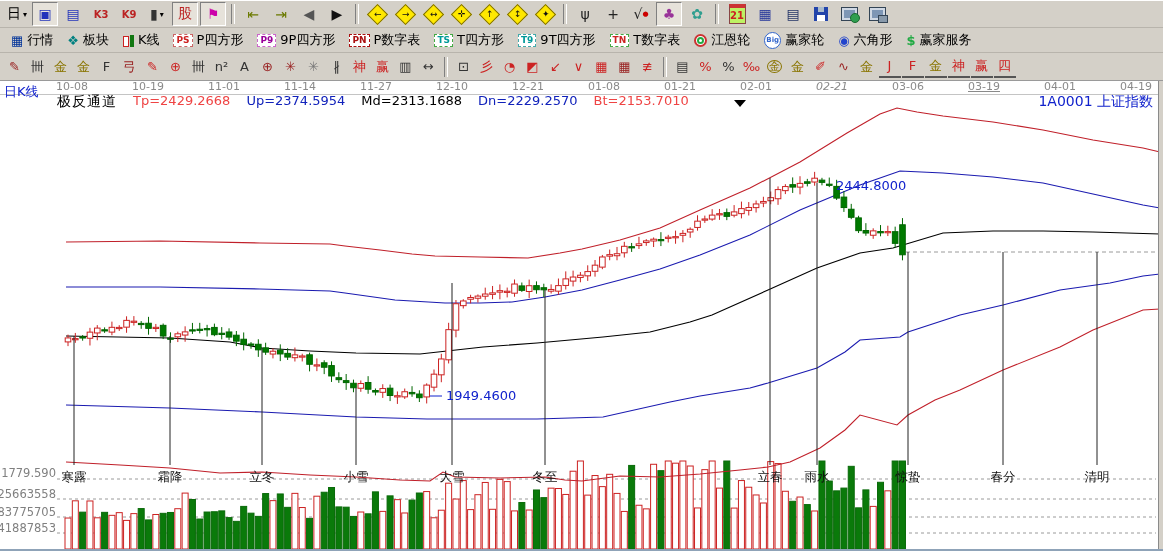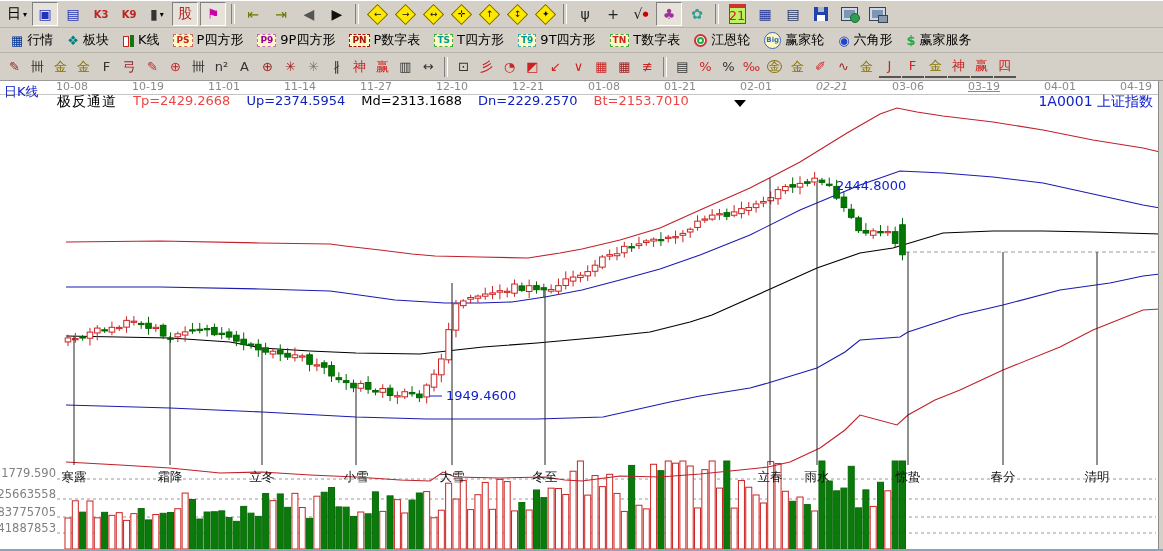--- a/index.html
+++ b/index.html
@@ -14,33 +14,33 @@
   .tbtn.active{border-top:1px solid #808080;border-left:1px solid #808080;
     border-bottom:1px solid #ffffff;border-right:1px solid #ffffff;background:#e6e2da;}
   .tbtn .caret{font-size:8px;color:#000;margin-left:2px;}
   .tbtn .small{font-size:10px;font-weight:bold;}
   .tbtn .dot{font-size:7px;vertical-align:super;}
   .tsep{width:2px;height:20px;border-left:1px solid #808080;border-right:1px solid #ffffff;margin:0 4px;}
   .dia{width:13px;height:13px;background:#ffe800;border:1px solid #7a6a00;transform:rotate(45deg);
     display:flex;align-items:center;justify-content:center;}
   .dia>span{transform:rotate(-45deg);font-size:9px;line-height:1;color:#111;}
   .mini-cal{width:15px;height:15px;background:#bef264;border:1px solid #884444;border-top:4px solid #cc3333;
-    font-size:13px;font-weight:normal;color:#cc2222;display:flex;align-items:center;justify-content:center;}
+    font-size:10px;font-weight:bold;color:#cc2222;display:flex;align-items:center;justify-content:center;}
   .mini-floppy{width:14px;height:14px;background:#2244aa;position:relative;}
   .mini-floppy:before{content:"";position:absolute;left:4px;top:0;width:6px;height:5px;background:#aabbcc;}
   .mini-floppy:after{content:"";position:absolute;left:3px;bottom:0;width:8px;height:6px;background:#ffffff;}
   .mini-pc{width:15px;height:12px;border:1px solid #334455;background:#cfd8e4;position:relative;}
   .mini-pc:before{content:"";position:absolute;left:2px;top:2px;right:2px;bottom:2px;background:#7d96b5;}
   .mini-pc.net:after{content:"";position:absolute;right:-3px;bottom:-3px;width:8px;height:8px;
     border-radius:50%;background:#2f9e4f;border:1px solid #1a6a30;}
   .mini-pc.std:after{content:"";position:absolute;right:-3px;bottom:-3px;width:8px;height:6px;
     background:#8899aa;border:1px solid #334455;}
   .b2{display:flex;align-items:center;gap:4px;padding:2px 7px;font-size:13px;color:#000;cursor:pointer;height:20px;}
   .b2 .lbl{white-space:nowrap;text-align:center;}
-  .badge{font-size:9px;font-weight:bold;line-height:11px;padding:0 2px;border:1px dashed;background:#fef9c3;}
+  .badge{font-size:9px;font-weight:bold;line-height:11px;padding:0 2px;border:1px dashed;background:#ffffff;}
   .badge.round{border-style:solid;border-radius:50%;width:15px;height:15px;padding:0;font-size:7px;
     display:flex;align-items:center;justify-content:center;}
   .wheel{width:13px;height:13px;border-radius:50%;border:2px solid #cc3333;background:#fff;position:relative;box-sizing:border-box;}
   .wheel:after{content:"";position:absolute;left:1px;top:1px;right:1px;bottom:1px;border-radius:50%;border:2px solid #22aa44;}
   .kli{display:flex;align-items:flex-end;gap:1px;height:13px;}
   .kli i{display:block;width:4px;}
   .kli .ku{height:9px;border:1px solid #cc2222;background:#fff;}
   .kli .kd{height:12px;background:#117711;}
   .tool{width:22px;height:21px;display:flex;align-items:center;justify-content:center;
     font-size:13px;margin:0 0.5px;cursor:pointer;line-height:1;}

